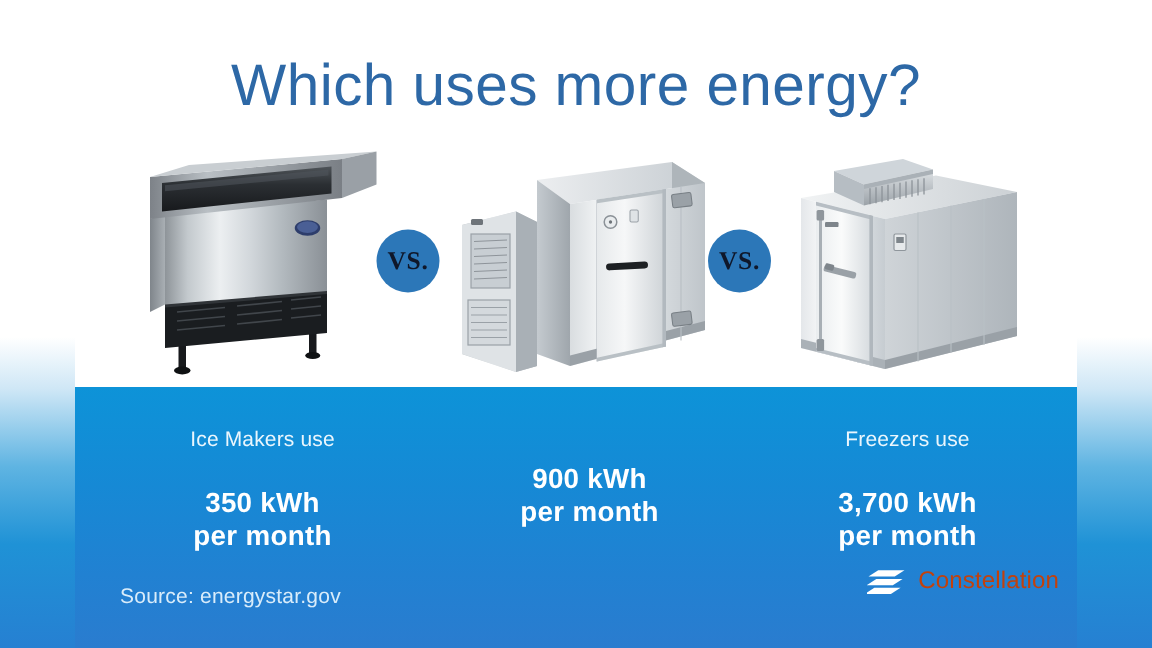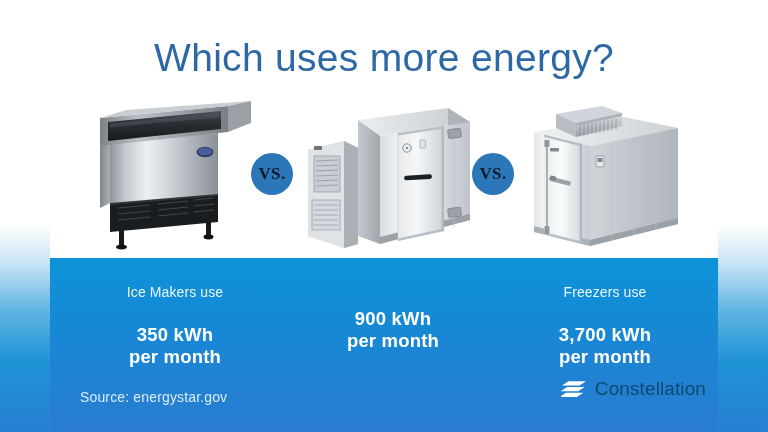--- a/index.html
+++ b/index.html
@@ -160,23 +160,23 @@
   .brand-logo {
     position: absolute;
     right: 62px;
     top: 378px;
     display: flex;
     align-items: center;
     gap: 8px;
   }
   .brand-mark { width: 26px; height: 20px; display: block; }
   .brand-name {
-    font-size: 19px;
+    font-size: 16px;
     font-weight: 400;
-    color: #0c4a6e;
+    color: #c2410c;
     letter-spacing: 0.1px;
   }
 
   
   .art { width: 100%; height: 100%; display: block; }
 </style>
 </head>
 <body>
 
 <div id="infographic">

